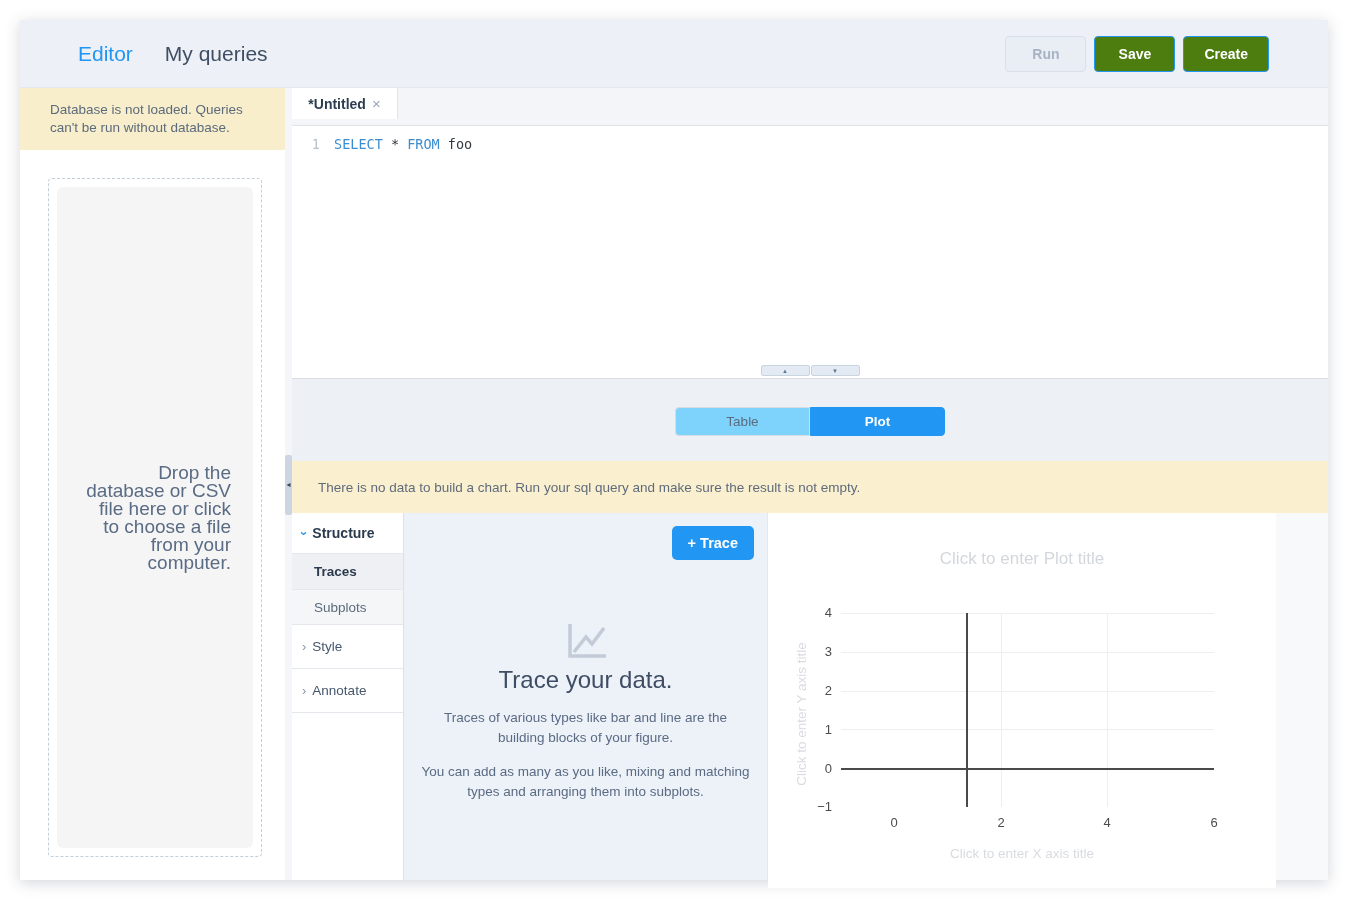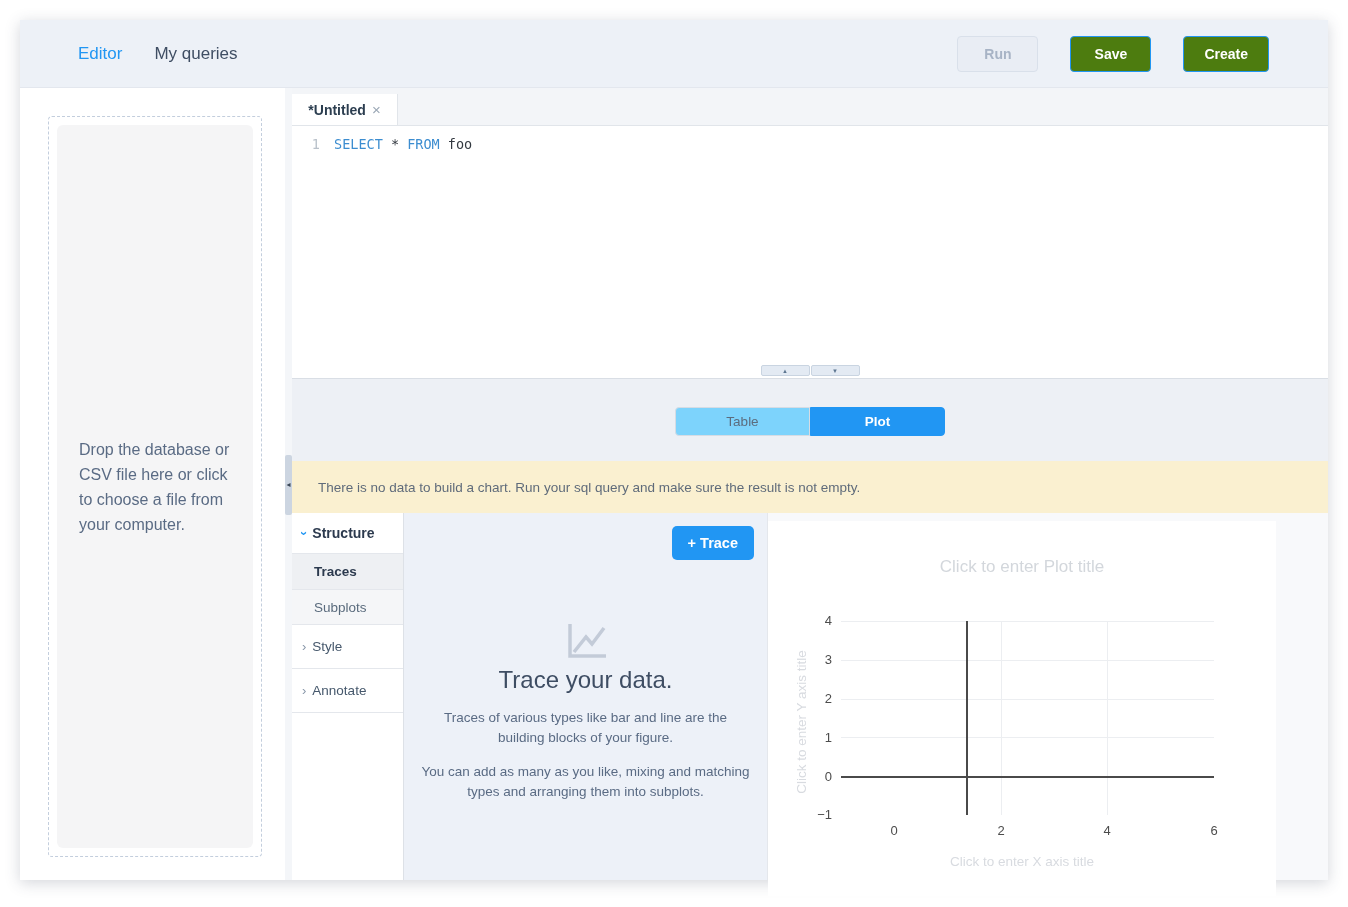--- a/index.html
+++ b/index.html
@@ -3,47 +3,47 @@
 <meta charset="utf-8">
 <style>
   * { margin:0; padding:0; box-sizing:border-box; }
   html,body { width:1348px; height:907px; background:#ffffff; font-family:"Liberation Sans", sans-serif; }
   .app { position:absolute; left:20px; top:20px; width:1308px; height:860px; background:#fff;
          box-shadow:0 3px 14px rgba(60,70,90,.22); display:flex; flex-direction:column; }
 
   
   .header { height:68px; background:#edf1f7; border-bottom:1px solid #e3e7ee; display:flex; align-items:center; flex:none; }
   .header-nav { display:flex; align-items:center; gap:32px; padding-left:58px; }
-  .hnav { font-size:17px; color:#3f4e63; cursor:pointer; }
+  .hnav { font-size:21px; color:#3f4e63; cursor:pointer; }
   .hnav.active { color:#2196f3; }
-  .header-actions { margin-left:auto; display:flex; align-items:center; gap:32px; padding-right:59px; }
+  .header-actions { margin-left:auto; display:flex; align-items:center; gap:8px; padding-right:59px; }
   .btn { height:36px; min-width:81px; padding:0 20px; border-radius:4px; font-size:14px; font-weight:600;
          border:1px solid #2196f3; background:#4d7c0f; color:#fff; cursor:pointer; font-family:inherit; }
   .btn.disabled { background:#e9edf4; border-color:#d9e0ea; color:#a7b3c5; cursor:default; }
 
   
   .body-row { flex:1; display:flex; min-height:0; }
 
   
   .sidebar { width:265px; background:#fff; display:flex; flex-direction:column; flex:none; }
   .sidebar-warning { background:#f8eecb; padding:13px 20px 13px 30px; font-size:13.5px; line-height:18px; color:#5b6b7c; }
   .dropzone { margin:28px 23px 23px 28px; flex:1; border:1px dashed #c3cedd; border-radius:4px; padding:8px; display:flex; cursor:pointer; }
   .dropzone-inner { flex:1; background:#f5f5f6; border-radius:6px; display:flex; align-items:center; justify-content:center; }
-  .dropzone-text { text-align:left; font-size:16px; line-height:25px; color:#5a6b84; padding:0 22px; }
+  .dropzone-text { text-align:right; font-size:19px; line-height:18px; color:#5a6b84; padding:0 22px; }
 
   
   .gutter { width:7px; background:#f4f6f9; position:relative; flex:none; }
   .collapse-handle { position:absolute; left:0; top:367px; width:7px; height:60px; background:#ccd5e1; border-radius:2px;
                      display:flex; align-items:center; justify-content:center; cursor:pointer; }
   .collapse-handle span { font-size:8px; color:#3a4757; line-height:8px; }
 
   
   .main { flex:1; display:flex; flex-direction:column; min-width:0; }
 
-  .tabbar { height:38px; background:#f3f5f8; border-bottom:1px solid #e1e5ea; display:flex; align-items:flex-end; flex:none; }
+  .tabbar { height:38px; background:#f3f5f8; border-bottom:1px solid #e1e5ea; display:flex; flex:none; }
   .tab { height:31px; width:106px; background:#fff; border-right:1px solid #e1e5ea; display:flex; align-items:center;
          justify-content:center; gap:6px; cursor:pointer; }
   .tab-label { font-size:14px; font-weight:700; color:#2c3e50; }
   .tab-close { font-size:15px; color:#9aa7b5; cursor:pointer; }
 
   .editor { height:239px; background:#fff; padding-top:8px; flex:none; }
   .code-line { display:flex; font-family:"DejaVu Sans Mono", monospace; font-size:13.5px; line-height:20px; }
   .line-no { width:28px; text-align:right; color:#b9c1ca; flex:none; }
   .code-text { padding-left:14px; color:#333940; white-space:pre; }
   .tok-kw { color:#3c8dd0; }
@@ -75,21 +75,21 @@
 
   .builder-middle { width:364px; background:#edf1f8; position:relative; flex:none; border-right:1px solid #e4e7ec; }
   .add-trace-btn { position:absolute; top:13px; right:13px; height:34px; padding:0 16px; background:#2196f3; border:none;
                    border-radius:5px; color:#fff; font-size:14.5px; font-weight:600; cursor:pointer; font-family:inherit; }
   .empty-state { padding-top:105px; text-align:center; }
   .empty-icon { color:#c3cbd8; }
   .empty-title { margin-top:0; font-size:24px; font-weight:400; color:#3e4d63; }
   .empty-p { width:330px; margin:14px auto 0; font-size:13.5px; line-height:20px; color:#5a6b84; }
 
   .builder-plot { flex:1; background:#f8f9fb; position:relative; min-width:0; }
-  .plot-surface { position:absolute; left:0; top:8px; width:508px; height:375px; background:#fff; }
+  .plot-surface { position:absolute; left:0; top:0; width:508px; height:375px; background:#fff; }
   .plot-title { position:absolute; left:0; top:36px; width:508px; text-align:center; font-size:17px; color:#d3d7dc; cursor:pointer; }
   .yaxis-title { position:absolute; left:26px; top:201px; transform:translateY(-50%) rotate(180deg);
                  writing-mode:vertical-rl; font-size:13.5px; color:#d8dbe0; cursor:pointer; }
   .xaxis-title { position:absolute; left:0; top:333px; width:508px; text-align:center; font-size:13.5px; color:#d8dbe0; cursor:pointer; }
   .plot-region { position:absolute; left:73px; top:100px; width:373px; height:194px; }
   .gl-h { position:absolute; left:0; width:373px; height:1px; background:#eceef1; }
   .gl-v { position:absolute; top:0; width:1px; height:194px; background:#eceef1; }
   .zero-h { position:absolute; left:0; top:254px; width:373px; height:2px; background:#4a4a4a; }
   .zero-v { position:absolute; left:125px; top:0; width:2px; height:194px; background:#4a4a4a; }
   .ytick { position:absolute; left:0; width:64px; text-align:right; font-size:13px; color:#4c4c4c; line-height:16px; }
@@ -108,20 +108,21 @@
     <div class="header-actions">
       <button class="btn disabled">Run</button>
       <button class="btn">Save</button>
       <button class="btn">Create</button>
     </div>
   </div>
 
   <div class="body-row">
 
     <div class="sidebar">
+      <div class="sidebar-warning">Database is not loaded. Queries can't be run without database.</div>
       <div class="dropzone">
         <div class="dropzone-inner">
           <div class="dropzone-text">Drop the database or CSV file here or click to choose a file from your computer.</div>
         </div>
       </div>
     </div>
 
     <div class="gutter">
       <div class="collapse-handle">
         <span>◂</span>

